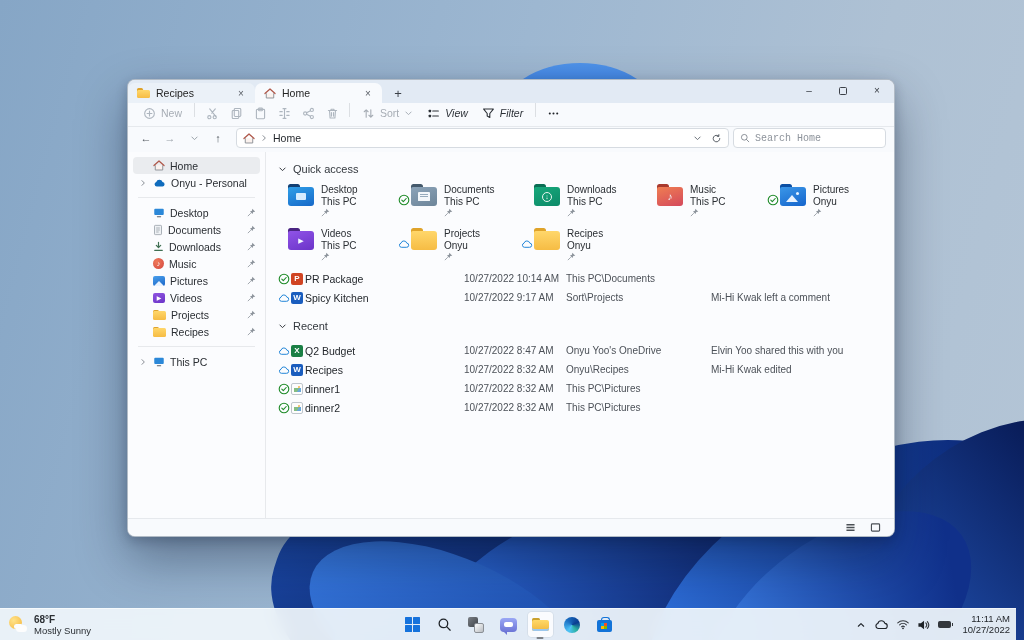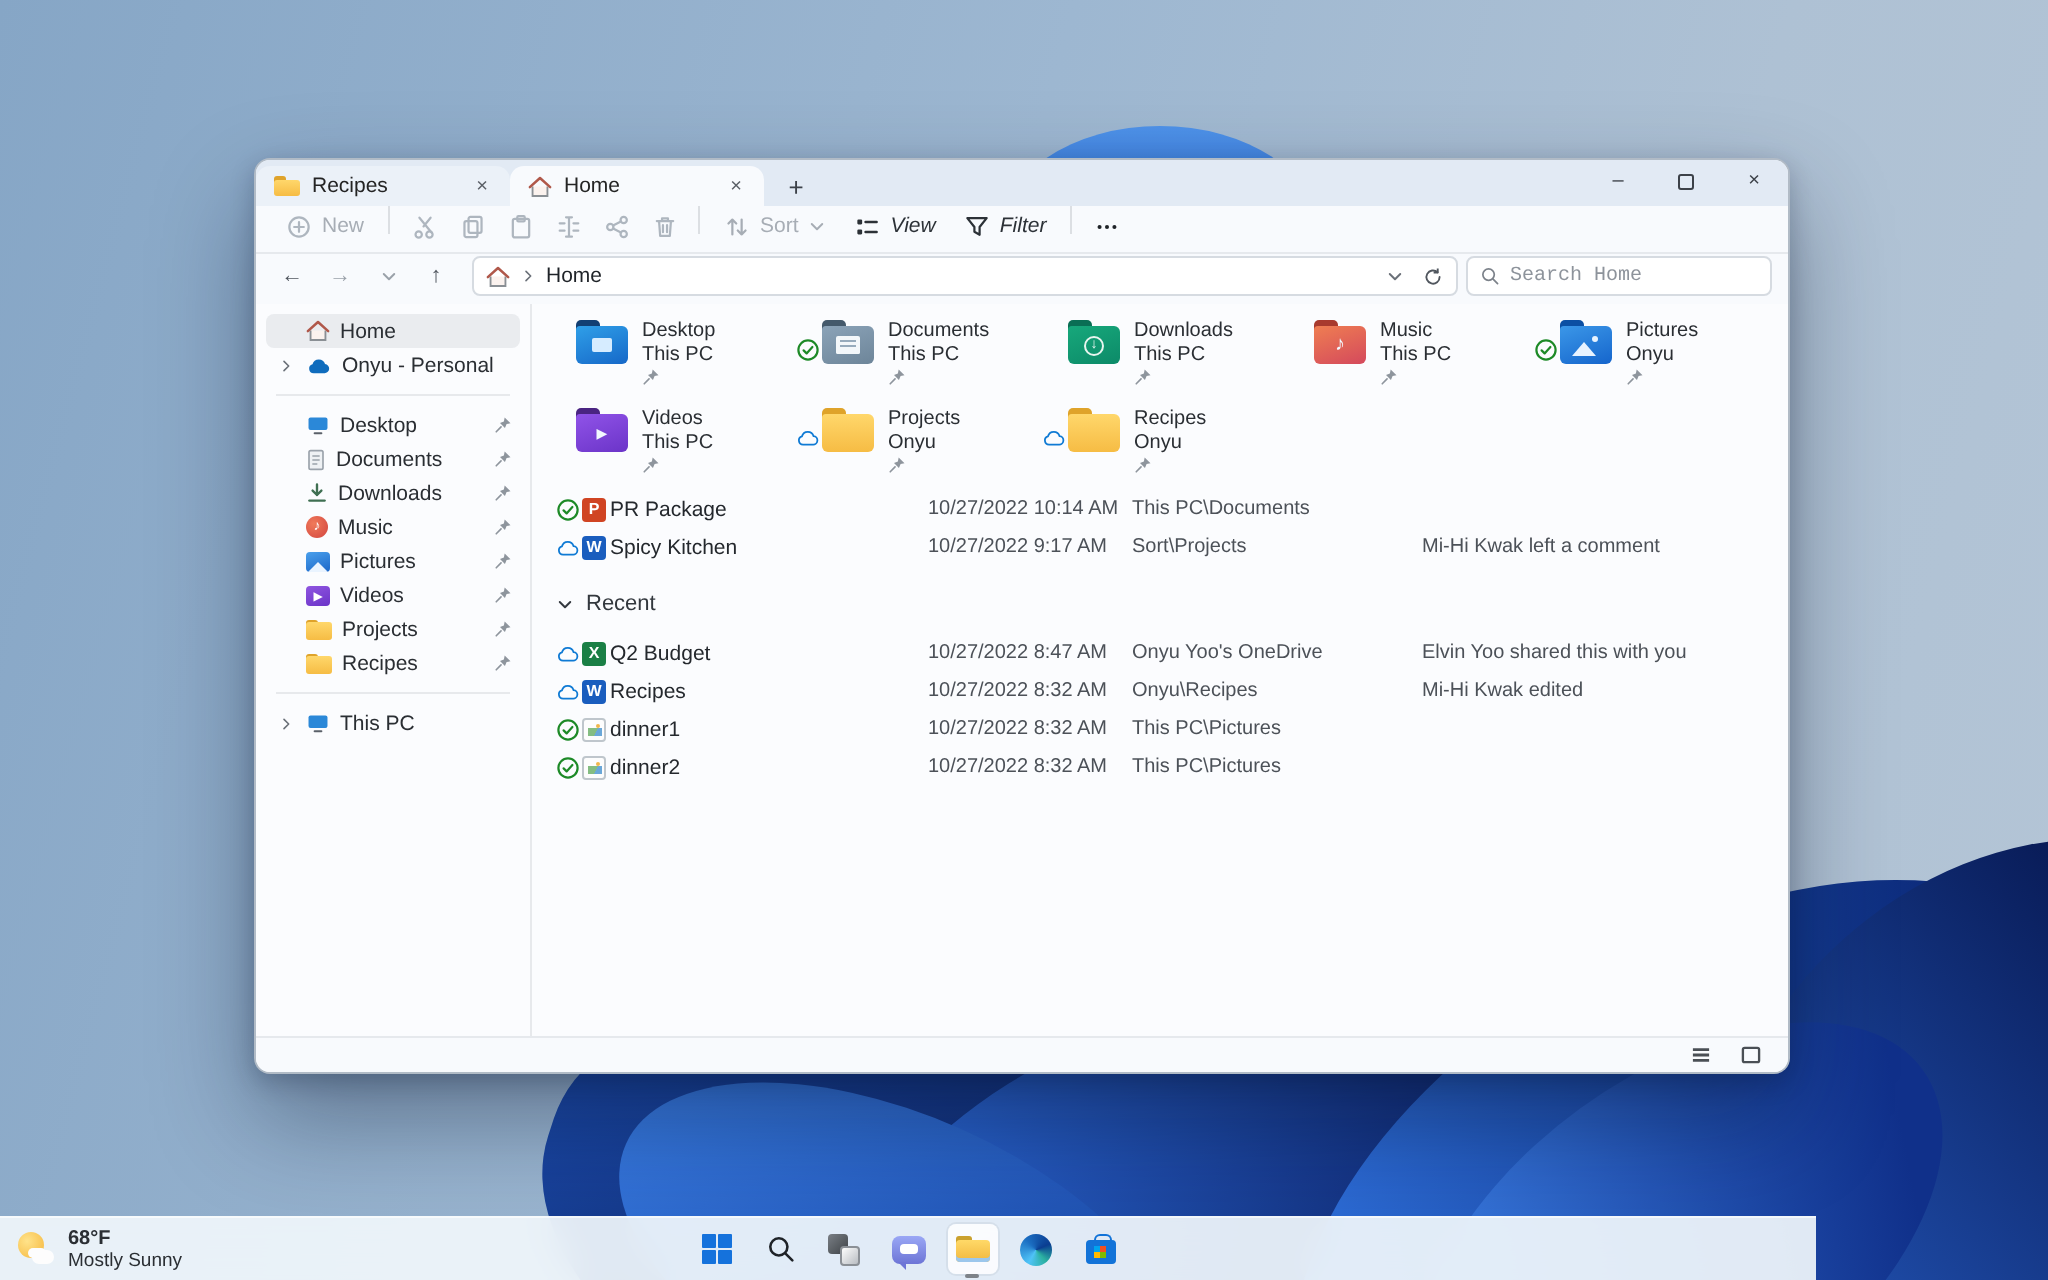--- a/index.html
+++ b/index.html
@@ -147,21 +147,21 @@
                   border-radius:50%; background:#f0b64c; }
   svg.st { width:12px; height:12px; }
   .ok { color:#1d8a27; } .cl { color:#0f7ad4; }
 
   
   .statusbar { height:18px; flex:none; background:#f8fafd; border-top:1px solid #e6e9ed;
                display:flex; align-items:center; justify-content:flex-end; gap:12px; padding:0 12px; }
   .vsw { width:13px; height:11px; display:flex; align-items:center; justify-content:center; }
 
   
-  .taskbar { position:absolute; left:0; bottom:0; width:908px; height:32px; z-index:20;
+  .taskbar { position:absolute; left:0; bottom:0; width:1016px; height:32px; z-index:20;
              background:rgba(240,246,251,.93); border-top:1px solid rgba(255,255,255,.6);
              display:flex; align-items:center; backdrop-filter:blur(8px); }
   .weather { position:absolute; left:8px; display:flex; align-items:center; gap:7px; }
   .wicon { position:relative; width:19px; height:19px; }
   .wicon::before { content:""; position:absolute; left:1px; top:1px; width:13px; height:13px;
                    border-radius:50%; background:radial-gradient(circle at 35% 35%,#ffe38a,#f5b63c); }
   .wicon::after { content:""; position:absolute; right:0; bottom:2px; width:11px; height:7px;
                   border-radius:6px; background:#fdfdfd; box-shadow:-3px -2px 0 -1px #fdfdfd; }
   .wtext { font-size:9.5px; line-height:11px; color:#2b2f34; }
   .wtemp { font-weight:bold; font-size:10px; }
@@ -558,20 +558,26 @@
             </span>
           <svg width="12" height="11" viewBox="0 0 14 13">
               <use href="#i-monitor"></use>
             </svg>
           <span class="slabel">This PC</span>
         </div>
       </div>
 
       <div class="content">
 
+        <div class="sechead">
+          <svg>
+              <use href="#i-chevd"></use>
+            </svg>
+          <span>Quick access</span>
+        </div>
 
         <div class="tilegrid">
           <div class="tile">
             <span class="fold f-desk">
                 <span class="gl">
                   <span class="g-desk"></span>
                 </span>
               </span>
             <div class="tmeta">
               <div>Desktop</div>
@@ -805,14 +811,43 @@
         <span class="expfold"></span>
       </div>
       <div class="appbtn">
         <span class="edgeic"></span>
       </div>
       <div class="appbtn">
         <span class="storeic"></span>
       </div>
     </div>
 
+    <div class="tray">
+      <span class="trayic">
+          <svg class="tr" style="width:10px;height:10px">
+            <use href="#i-chevu"></use>
+          </svg>
+        </span>
+      <span class="trayic">
+          <svg class="tr" viewBox="0 0 16 12" style="width:15px;height:11px">
+            <use href="#i-cloud"></use>
+          </svg>
+        </span>
+      <span class="trayic">
+          <svg class="tr" viewBox="0 0 16 13" style="width:14px;height:11px">
+            <use href="#i-wifi"></use>
+          </svg>
+        </span>
+      <span class="trayic">
+          <svg class="tr" viewBox="0 0 14 13" style="width:13px;height:12px">
+            <use href="#i-speaker"></use>
+          </svg>
+        </span>
+      <span class="trayic">
+          <span class="batt"></span>
+        </span>
+      <div class="clock">
+        <div>11:11 AM</div>
+        <div>10/27/2022</div>
+      </div>
+    </div>
   </div>
 </div>
 
 </body></html>

